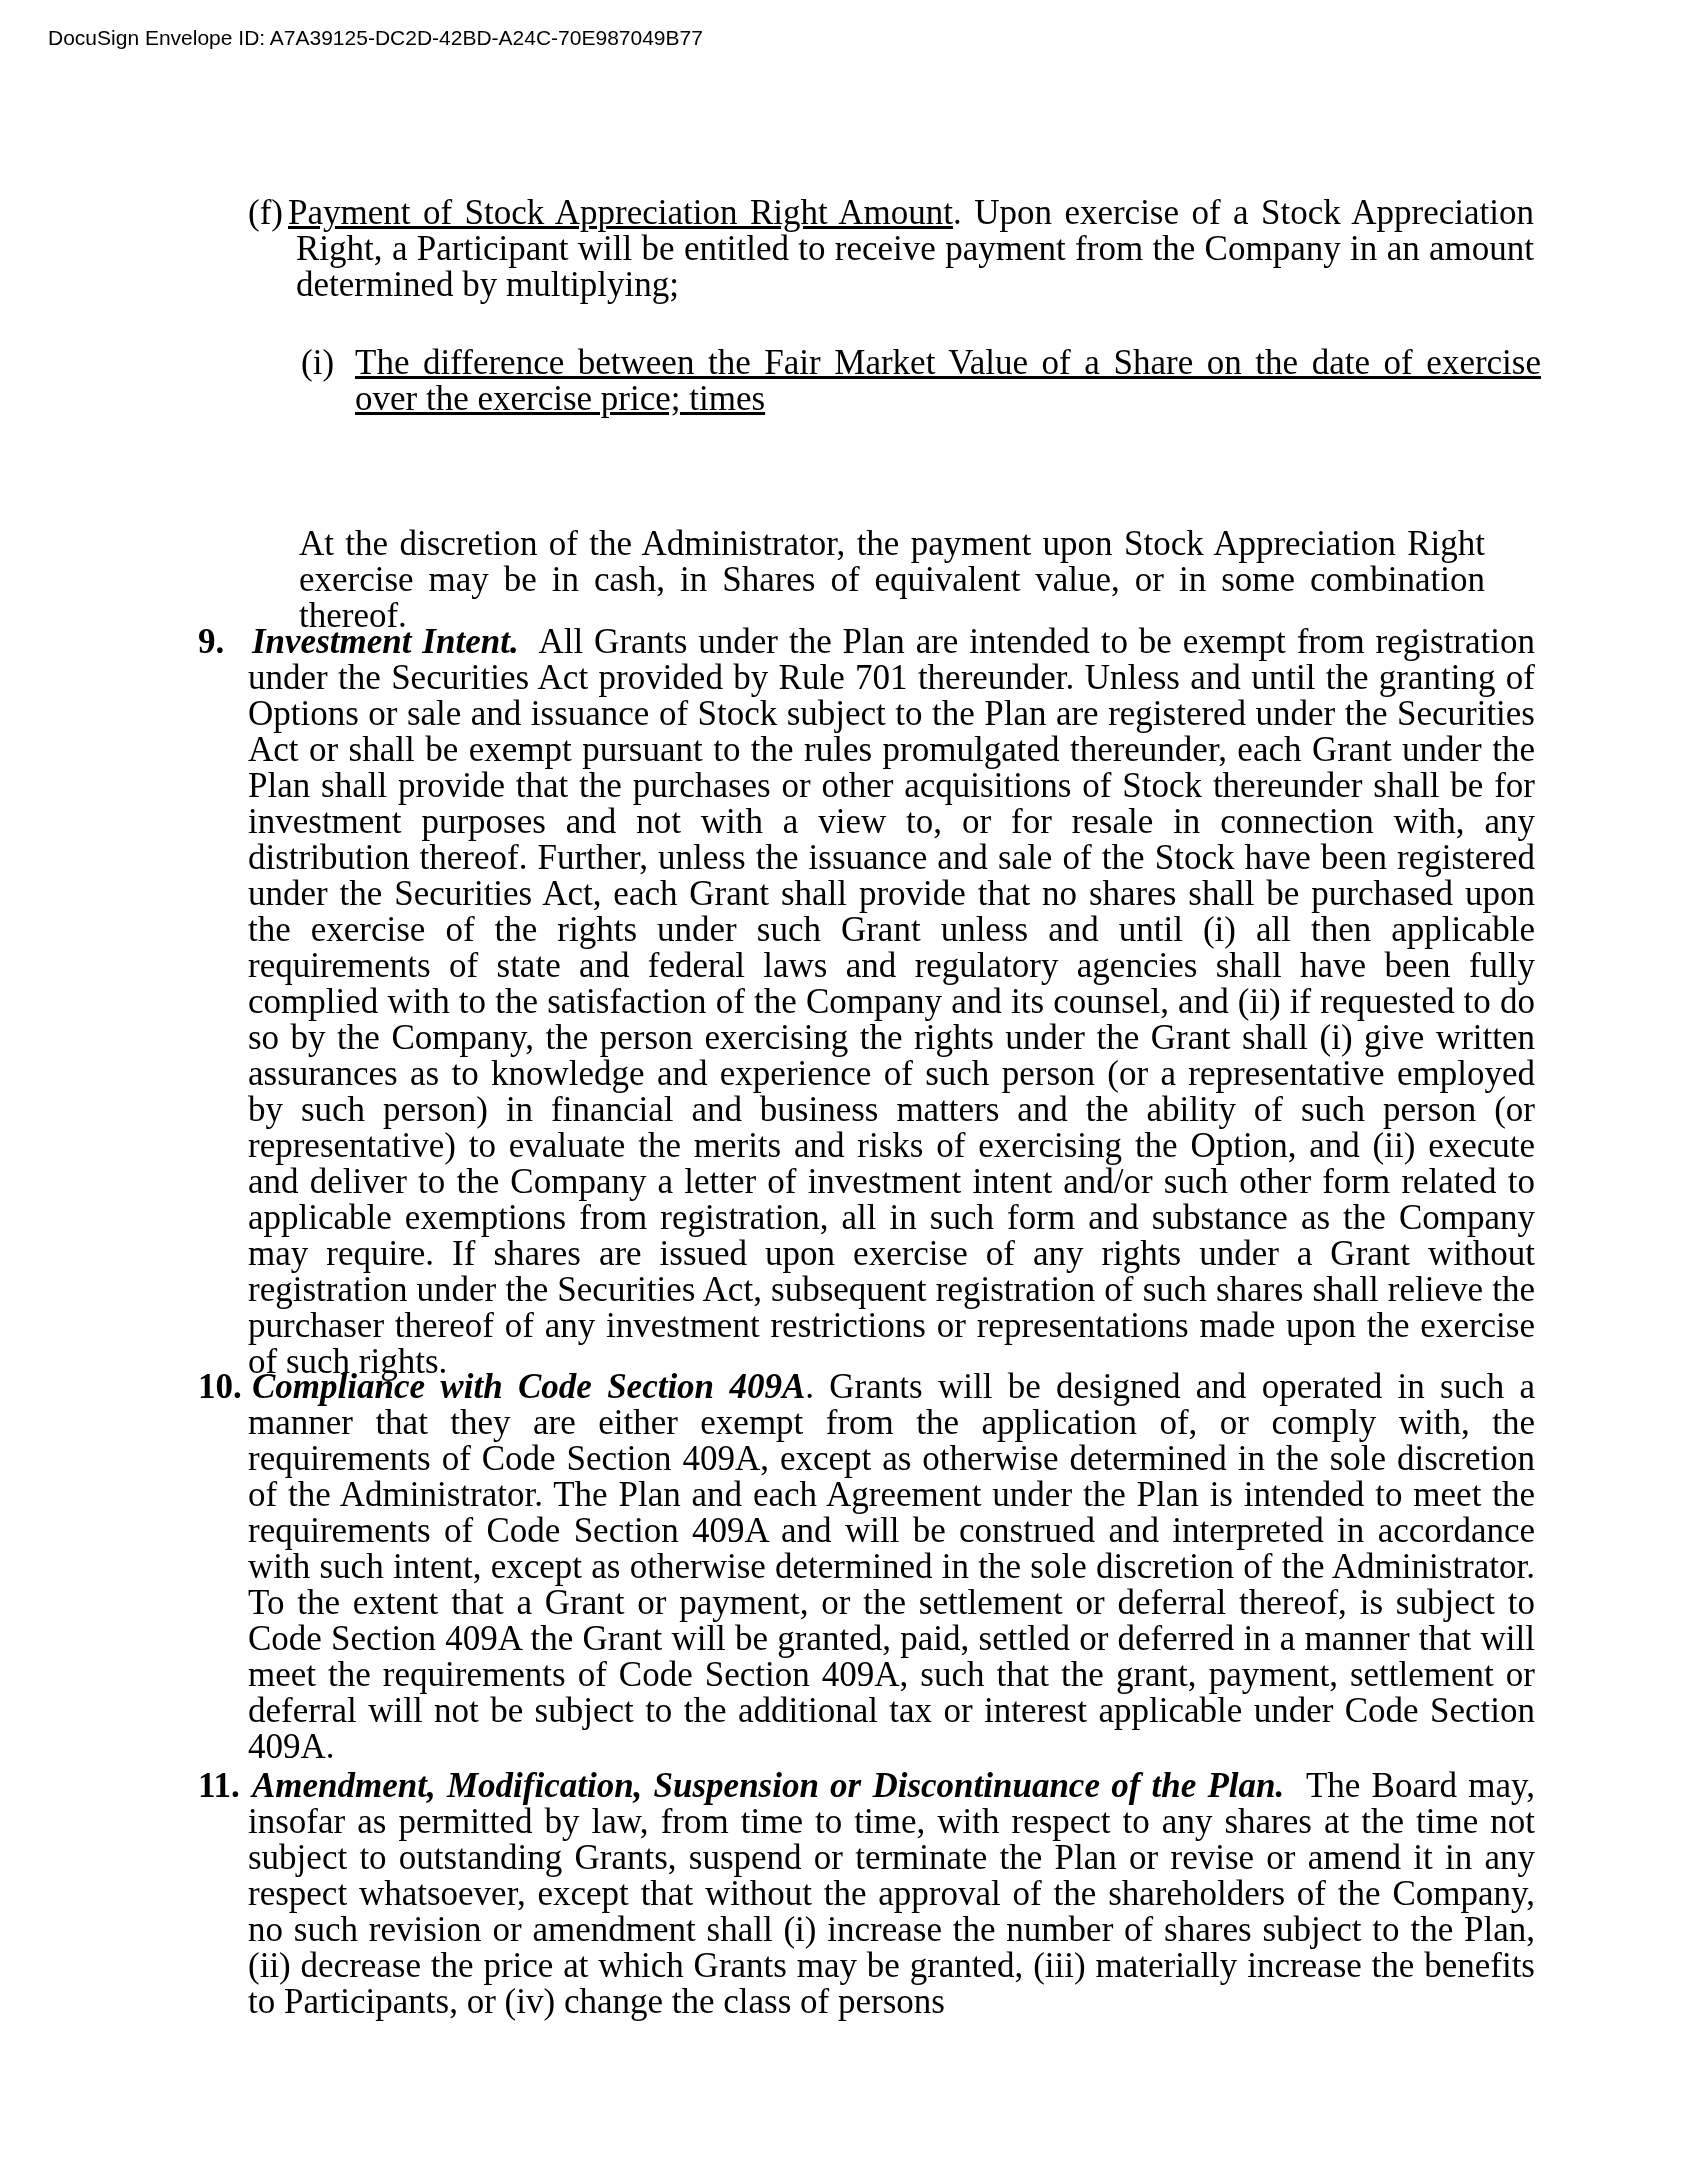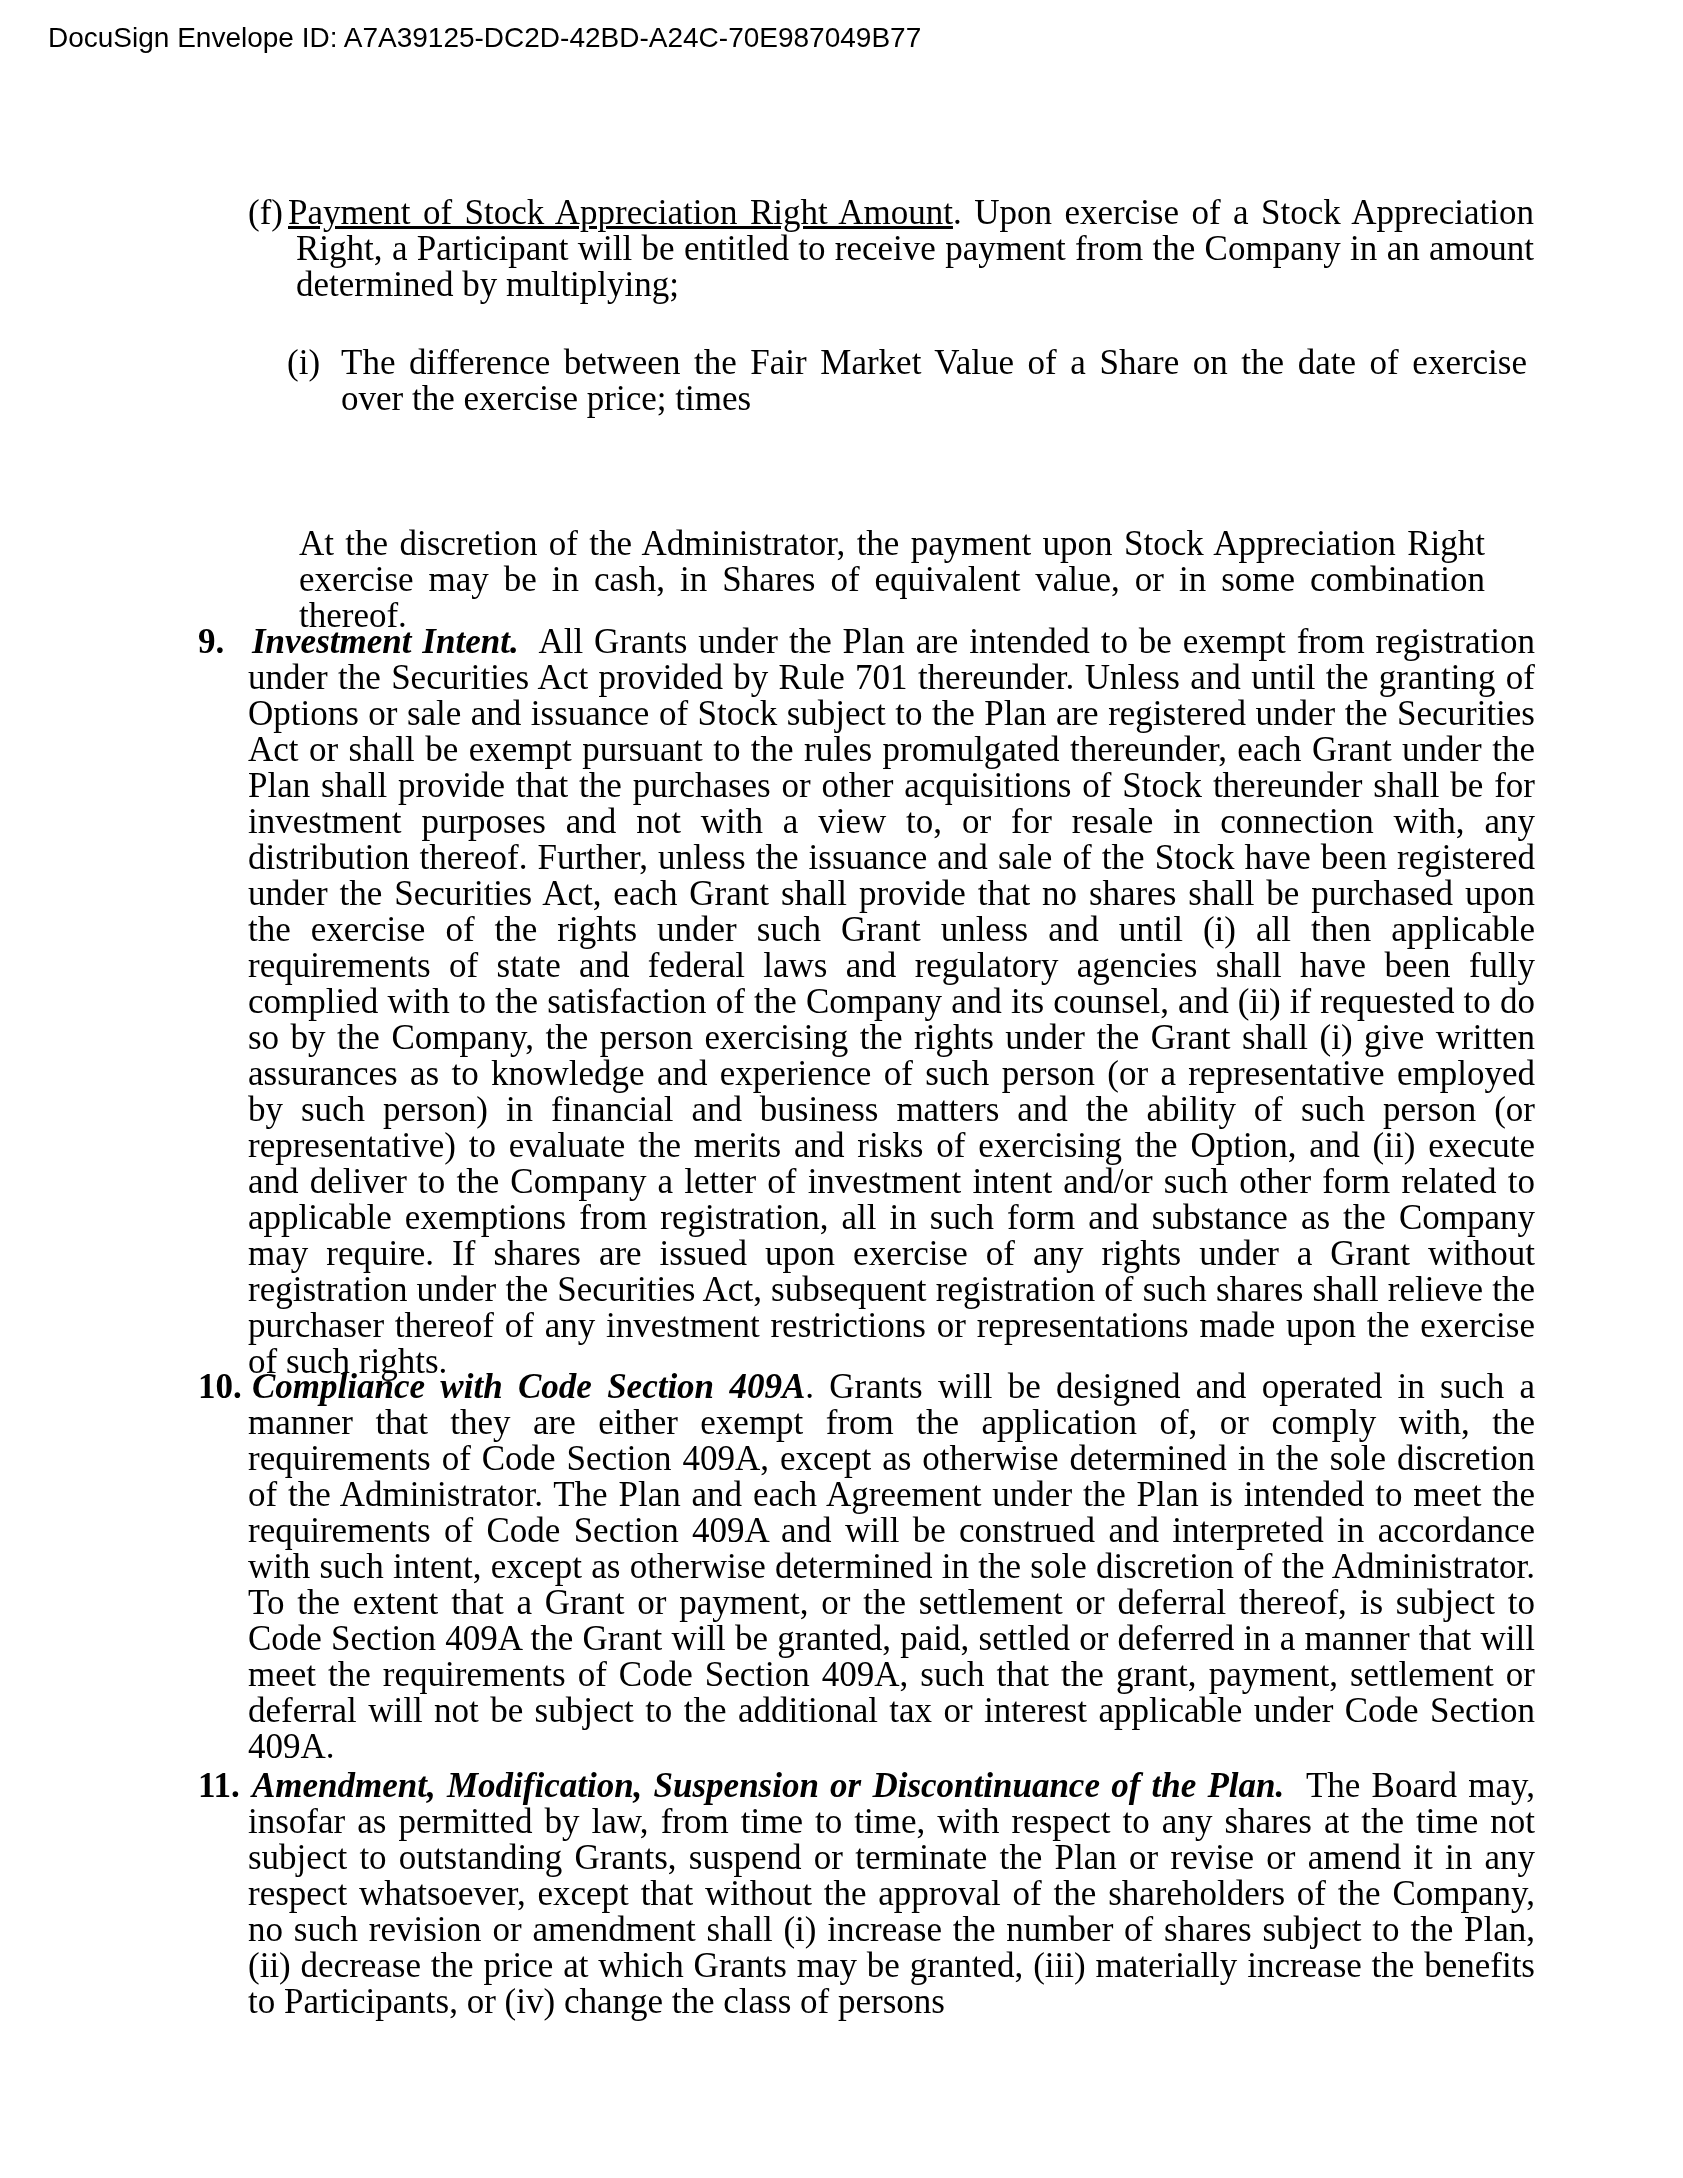--- a/index.html
+++ b/index.html
@@ -10,21 +10,21 @@
     background:#ffffff;
     font-family:"Liberation Serif","DejaVu Serif",serif;
     color:#000;
     overflow:hidden;
   }
   .docusign-header{
     position:absolute;
     left:48px;
     top:26px;
     font-family:"Liberation Sans","DejaVu Sans",sans-serif;
-    font-size:28px;
+    font-size:21px;
     line-height:24px;
     color:#000;
     white-space:nowrap;
   }
   .para{
     position:absolute;
     margin:0;
     text-align:justify;
     font-size:35px;
     line-height:36px;
@@ -34,22 +34,22 @@
   .item-f{
     left:248px; top:195px; width:1238px;
     padding-left:48px; text-indent:-48px;
   }
   .label-f{
     display:inline-block; width:40px; text-indent:0;
   }
   .underlined{ text-decoration:underline; }
   
   .sub-item{
-    left:287px; width:1186px;
-    padding-left:54px; text-indent:-54px;
+    left:301px; width:1186px;
+    padding-left:54px; text-indent:-54px;text-decoration:underline;
   }
   .sub-label{
     display:inline-block; width:54px; text-indent:0;
   }
   .pos-i{ top:345px; }
   .pos-ii{ top:453px; }
   .discretion{
     left:299px; top:526px; width:1186px;
   }
   

